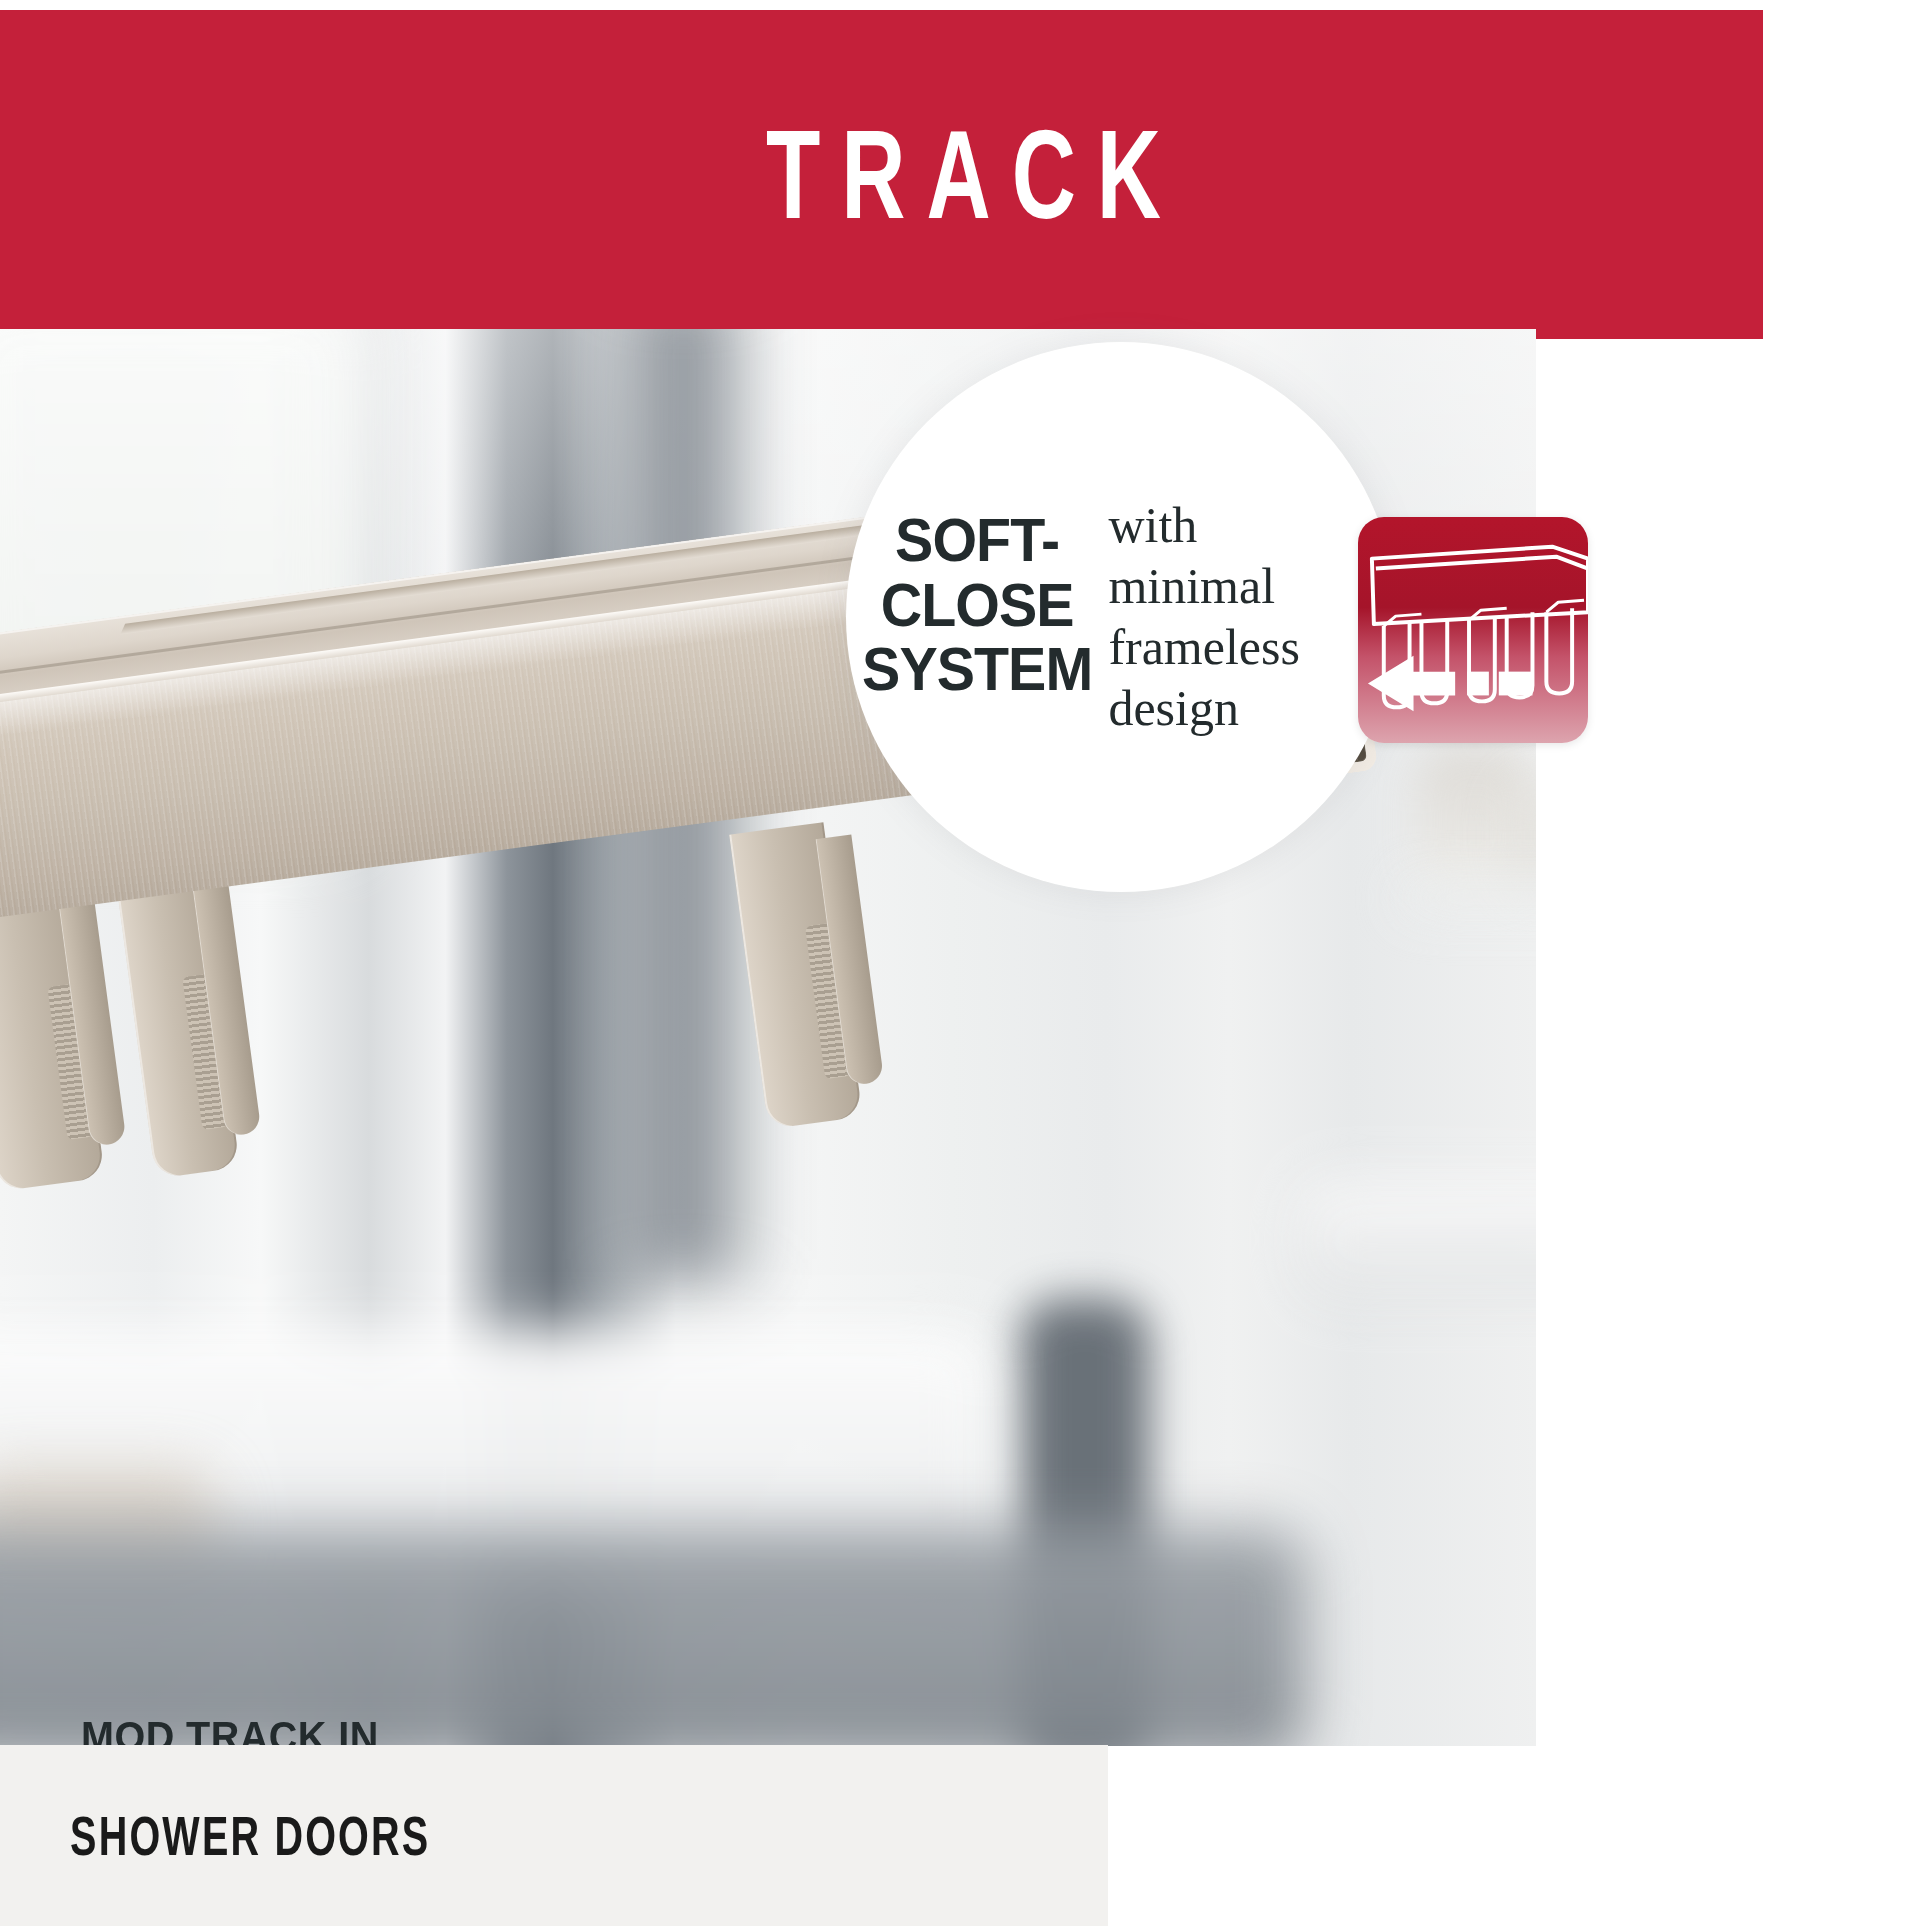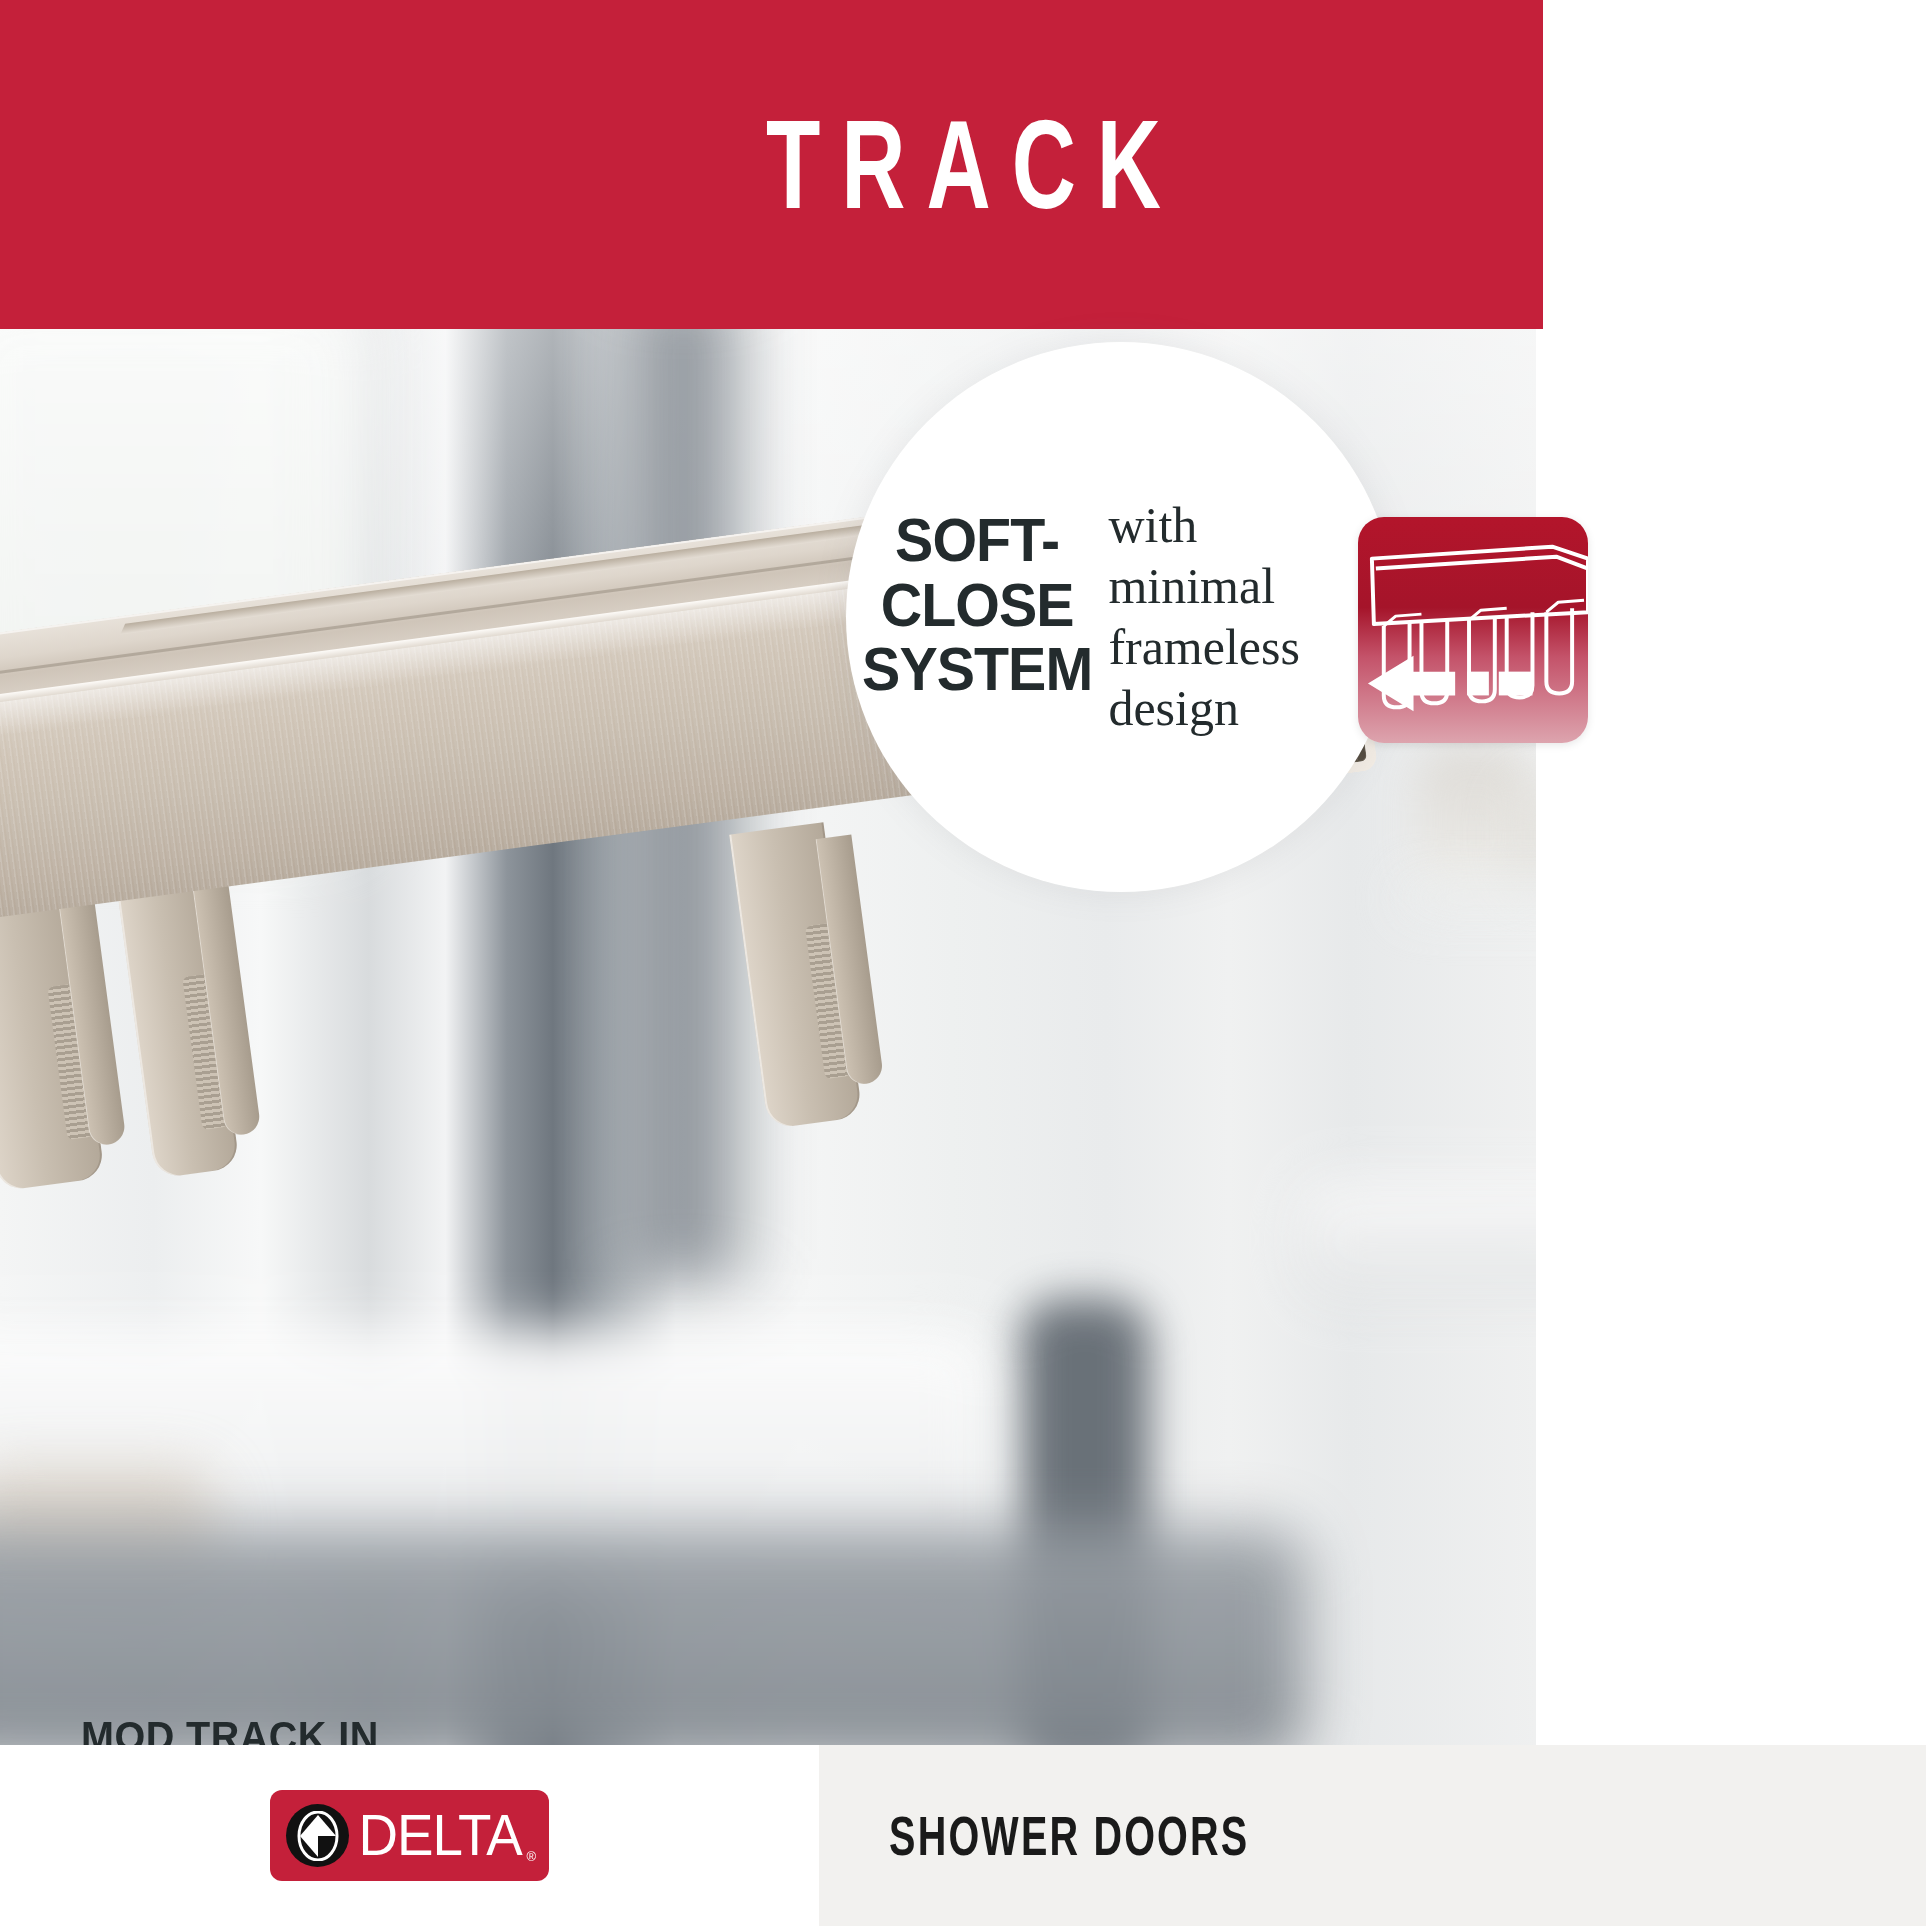--- a/index.html
+++ b/index.html
@@ -8,21 +8,21 @@
 
   .sheet{
     position:relative;
     width:1927px;height:1927px;
     overflow:hidden;
     background:#ffffff;
   }
 
   
   .header{
-    position:absolute;left:0;top:0;width:1543px;height:329px;
+    position:absolute;left:0;top:10px;width:1763px;height:329px;
     background:#c4203a;
   }
   .header-title{
     position:absolute;left:0;top:0;width:1927px;height:329px;
     display:flex;align-items:center;justify-content:center;
     color:#ffffff;
     font-family:"Liberation Sans",sans-serif;
     font-weight:bold;
     font-size:127px;
     letter-spacing:30px;
@@ -355,32 +355,19 @@
       </g>
       <g fill="#ffffff">
         <polygon points="10,168 56,140 56,156 98,156 98,180 56,180 56,196"></polygon>
         <rect x="110" y="156" width="22" height="24"></rect>
         <rect x="142" y="156" width="34" height="24"></rect>
       </g>
     </svg>
   </div>
 
   <div class="footer">
-    <div class="footer-left">
-      <div class="logo">
-        <div class="logo-mark">
-          <svg width="50" height="50" viewBox="0 0 50 50" aria-hidden="true">
-            <ellipse cx="25" cy="25" rx="19" ry="24" fill="none" stroke="#ffffff" stroke-width="3"></ellipse>
-            <polygon points="25,4 25,46 7,25" fill="#ffffff"></polygon>
-            <polygon points="25,4 43,25 25,25" fill="#ffffff"></polygon>
-          </svg>
-        </div>
-        <div class="logo-text">DELTA</div>
-        <div class="logo-reg">®</div>
-      </div>
-    </div>
     <div class="footer-right">
       <div class="footer-tagline">SHOWER DOORS</div>
     </div>
   </div>
 
 </div>
 
 
 </body></html>

